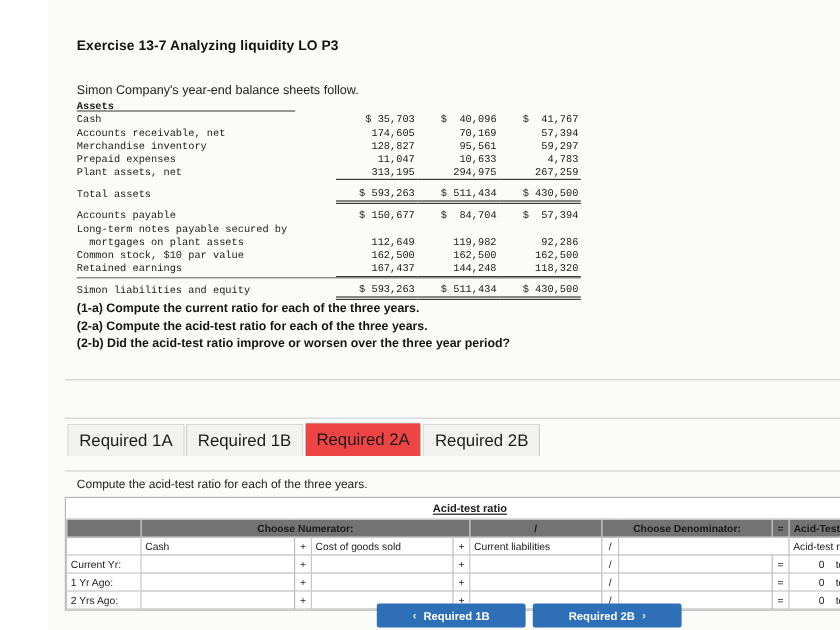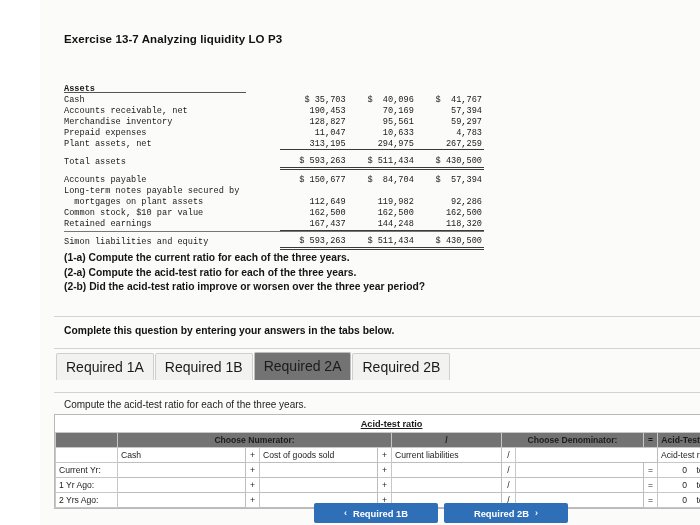--- a/index.html
+++ b/index.html
@@ -131,21 +131,21 @@
     color: #1b1b1b;
     padding: 5px 9px 5px 9px;
     border: 1px solid #cfcfcf;
     border-bottom: none;
     background: #f2f2f0;
     margin-right: 1px;
     white-space: nowrap;
     border-radius: 2px 2px 0 0;
   }
   .tab.active {
-    background: #737373;
+    background: #ef4444;
     border-color: #bdbdbd;
     font-weight: normal;
     padding-bottom: 6px;
   }
 
   .instruction {
     position: absolute;
     left: 24px;
     top: 399px;
     font-size: 10px;
@@ -248,20 +248,21 @@
   .navbtn.prev { left: 274px; width: 104px; }
   .navbtn.next { left: 404px; width: 104px; }
   .chev { font-size: 9px; opacity: .95; }
 </style>
 </head>
 <body>
 
 <div class="page">
 
   <div class="exercise-title">Exercise 13-7 Analyzing liquidity LO P3</div>
+  <div class="intro-text">Simon Company's year-end balance sheets follow.</div>
 
   <div class="bs-topline"></div>
 
   <div class="bs">
     <table>
       <tbody>
 
       <tr>
         <td class="label section">Assets</td>
         <td class="num"></td>
@@ -270,21 +271,21 @@
       </tr>
 
       <tr>
         <td class="label">Cash</td>
         <td class="num">$ 35,703</td>
         <td class="num">$  40,096</td>
         <td class="num">$  41,767</td>
       </tr>
       <tr>
         <td class="label">Accounts receivable, net</td>
-        <td class="num">190,453</td>
+        <td class="num">174,605</td>
         <td class="num">70,169</td>
         <td class="num">57,394</td>
       </tr>
       <tr>
         <td class="label">Merchandise inventory</td>
         <td class="num">128,827</td>
         <td class="num">95,561</td>
         <td class="num">59,297</td>
       </tr>
       <tr>
@@ -357,21 +358,20 @@
 
   <div class="bs-bottomline"></div>
 
   <div class="questions">
     <div>(1-a) Compute the current ratio for each of the three years.</div>
     <div>(2-a) Compute the acid-test ratio for each of the three years.</div>
     <div>(2-b) Did the acid-test ratio improve or worsen over the three year period?</div>
   </div>
 
   <div class="divider d1"></div>
-  <div class="complete-line">Complete this question by entering your answers in the tabs below.</div>
   <div class="divider d2"></div>
 
   <div class="tabs">
     <div class="tab">Required 1A</div>
     <div class="tab">Required 1B</div>
     <div class="tab active">Required 2A</div>
     <div class="tab">Required 2B</div>
   </div>
 
   <div class="divider d3"></div>

